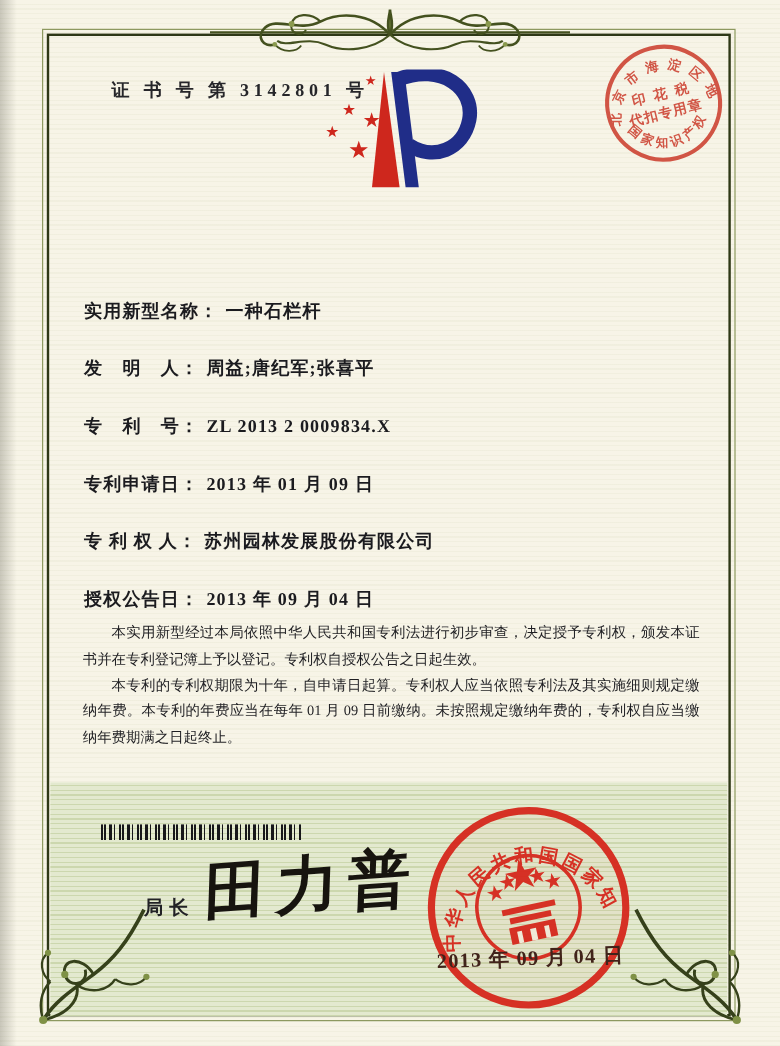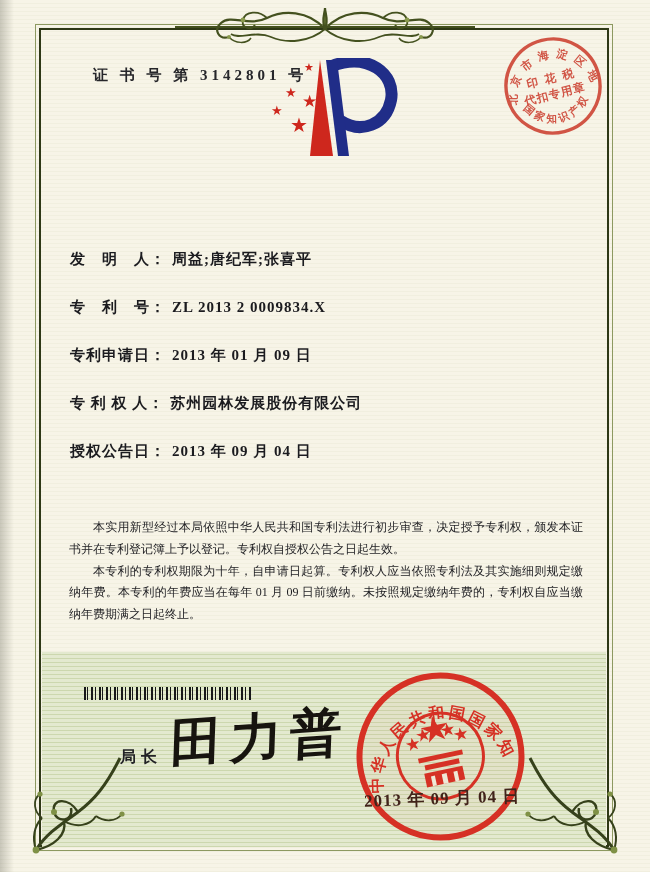--- a/index.html
+++ b/index.html
@@ -206,20 +206,23 @@
     </svg>
     <span class="star s1">★</span>
     <span class="star s2">★</span>
     <span class="star s3">★</span>
     <span class="star s4">★</span>
     <span class="star s5">★</span>
   </div>
 
 
   <div class="fields">
+    <div class="field-row">
+      <span class="label">实用新型名称：</span><span class="value">一种石栏杆</span>
+    </div>
     <div class="field-row">
       <span class="label">发　明　人：</span><span class="value">周益;唐纪军;张喜平</span>
     </div>
     <div class="field-row">
       <span class="label">专　利　号：</span><span class="value">ZL 2013 2 0009834.X</span>
     </div>
     <div class="field-row">
       <span class="label">专利申请日：</span><span class="value">2013 年 01 月 09 日</span>
     </div>
     <div class="field-row">

